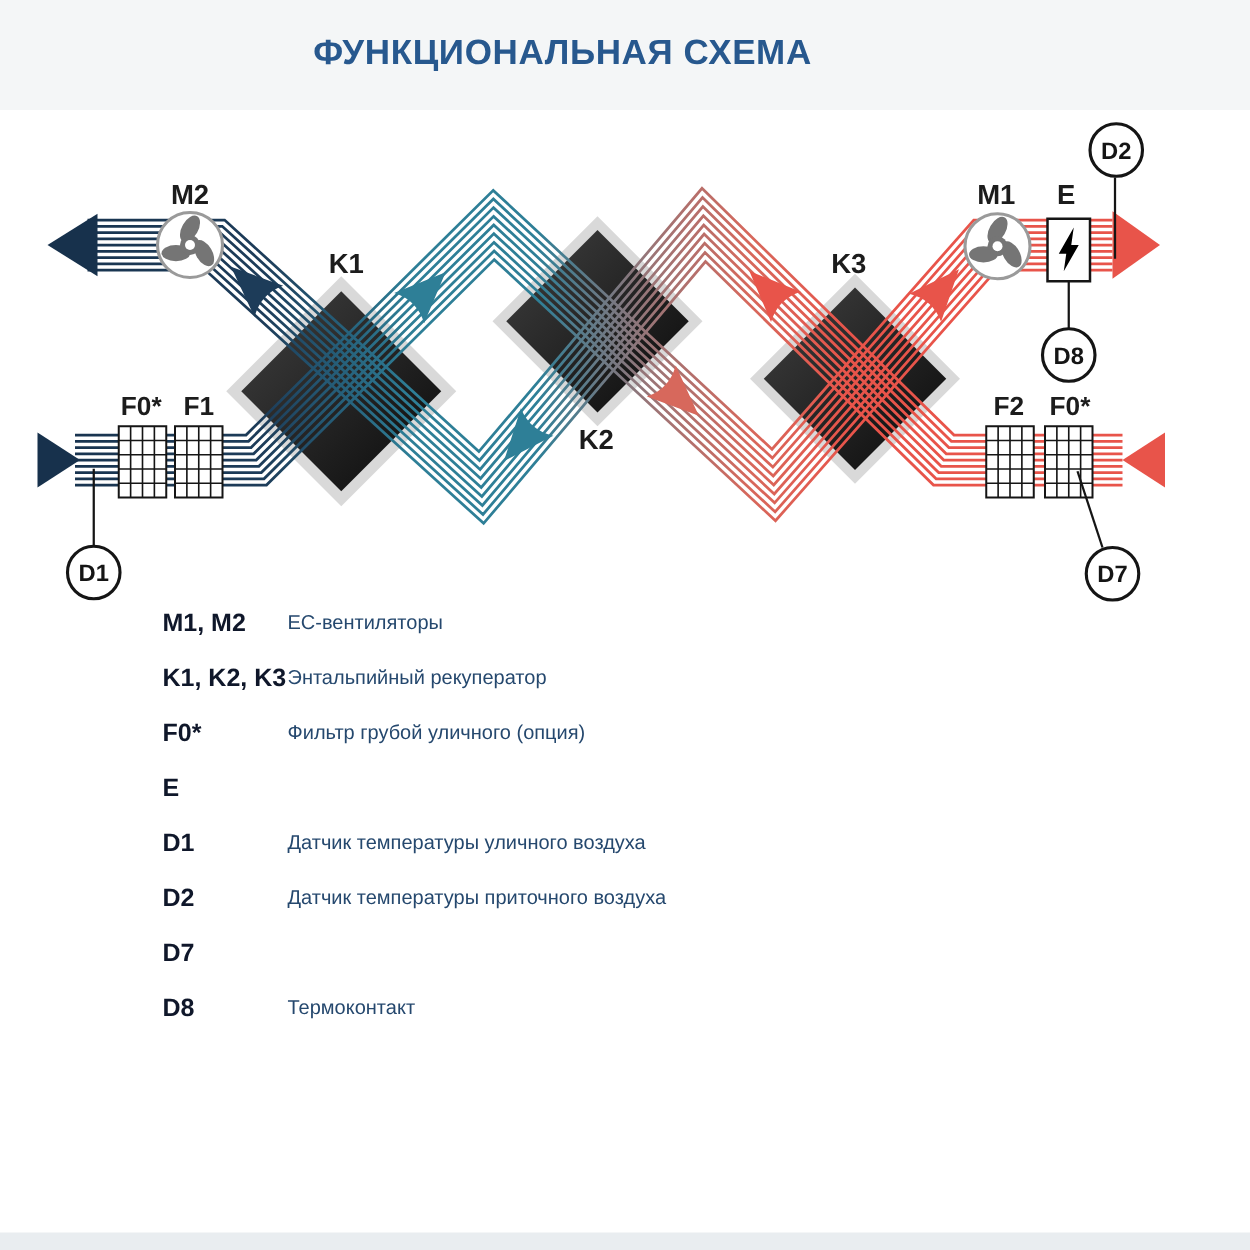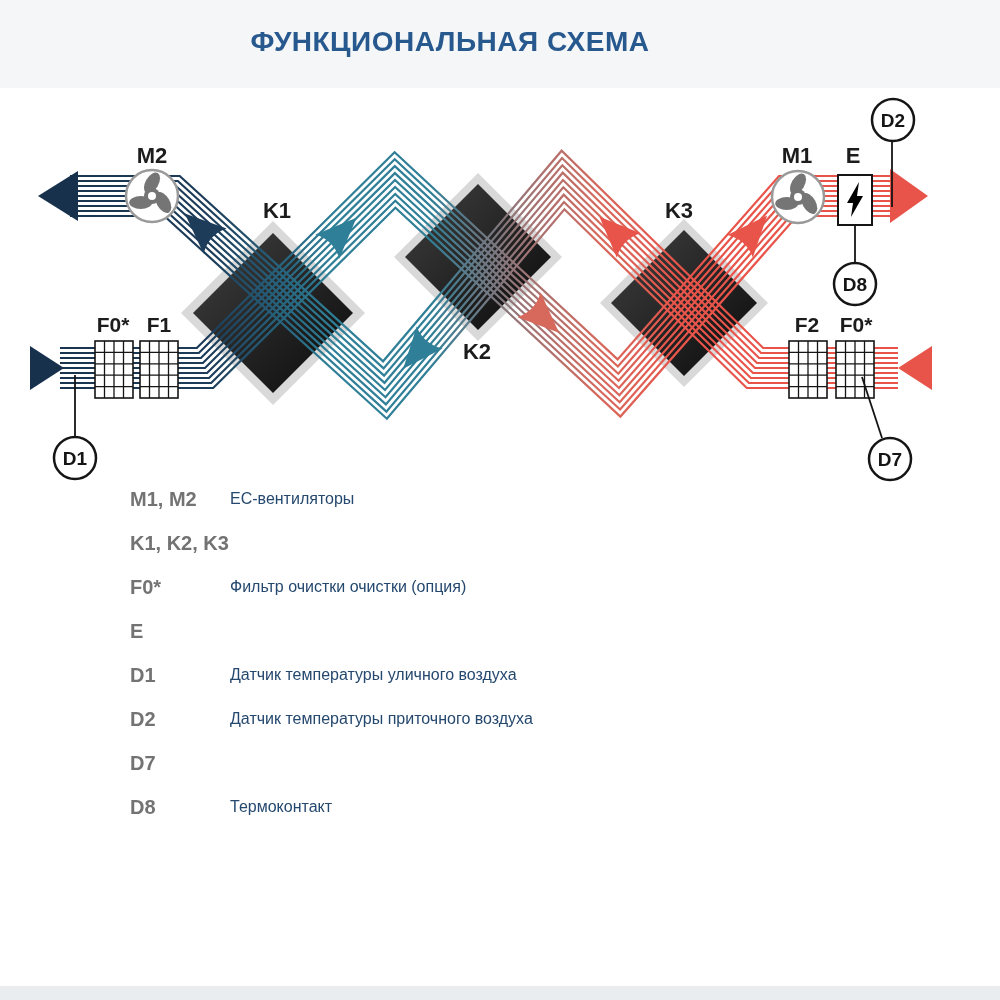--- a/index.html
+++ b/index.html
@@ -28,21 +28,21 @@
   }
   .legend{
     position:absolute;top:486px;left:130px;width:780px;
   }
   .lg-row{
     display:flex;align-items:center;margin-bottom:18px;
   }
   .lg-key{
     width:100px;flex:0 0 100px;
     font-size:20px;font-weight:bold;line-height:26px;
-    color:#737373;
+    color:#0f172a;
   }
   .lg-desc{
     font-size:16px;line-height:26px;
     color:#25486e;
   }
   svg text{font-family:"Liberation Sans", sans-serif;}
 </style>
 </head>
 <body>
 
@@ -218,24 +218,25 @@
       </svg>
   </div>
 
   <div class="legend" id="legend">
       <div class="lg-row">
         <div class="lg-key">M1, M2</div>
         <div class="lg-desc">EC-вентиляторы</div>
       </div>
       <div class="lg-row">
         <div class="lg-key">K1, K2, K3</div>
+        <div class="lg-desc">Энтальпийный рекуператор</div>
       </div>
       <div class="lg-row">
         <div class="lg-key">F0*</div>
-        <div class="lg-desc">Фильтр очистки очистки (опция)</div>
+        <div class="lg-desc">Фильтр грубой уличного (опция)</div>
       </div>
       <div class="lg-row">
         <div class="lg-key">E</div>
       </div>
       <div class="lg-row">
         <div class="lg-key">D1</div>
         <div class="lg-desc">Датчик температуры уличного воздуха</div>
       </div>
       <div class="lg-row">
         <div class="lg-key">D2</div>

